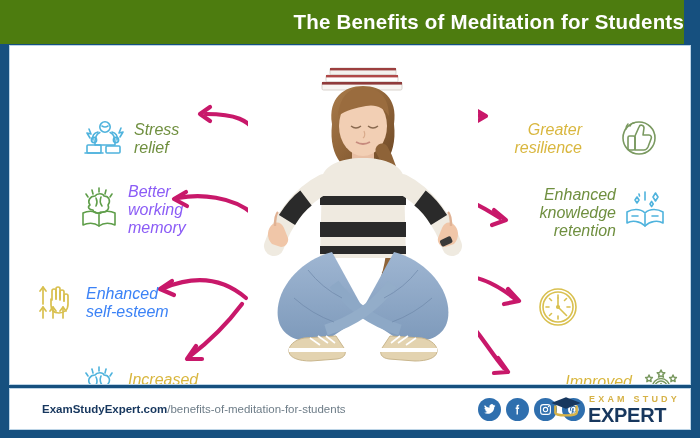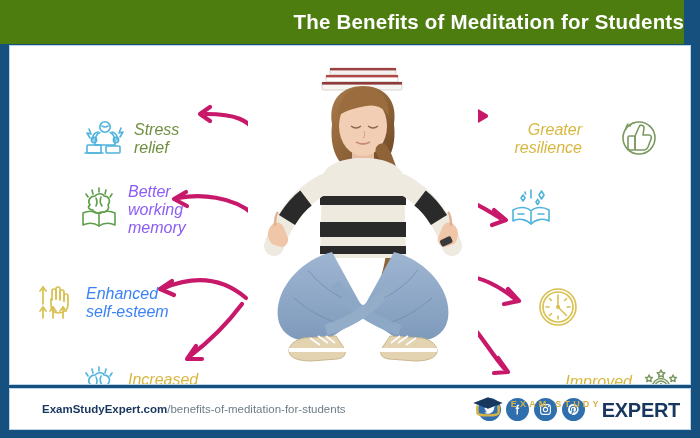--- a/index.html
+++ b/index.html
@@ -63,27 +63,27 @@
     width: 23px; height: 23px; border-radius: 50%;
     background: #2f6fae;
     display: flex; align-items: center; justify-content: center;
     color: #ffffff;
   }
   .logo {
     position: absolute;
     right: 10px; top: 4px;
     display: flex; align-items: center; gap: 4px;
   }
-  .logo-text { display: flex; flex-direction: row; line-height: 1; }
+  .logo-text { display: flex; flex-direction: column; line-height: 1; }
   .logo-top {
     font-size: 9px; color: #d6b247; letter-spacing: 3.2px; font-weight: bold;
     margin-bottom: 1px; margin-left: 1px;
   }
   .logo-bottom {
-    font-size: 20px; color: #17375e; font-weight: bold; letter-spacing: -0.3px; text-align: center;
+    font-size: 20px; color: #17375e; font-weight: bold; letter-spacing: -0.3px;
   }
   
   .item { position: absolute; display: flex; align-items: center; }
   .item .txt {
     font-style: italic; font-weight: normal;
     font-size: 16px; line-height: 1.12;
   }
   .item .ico { flex: none; }
   .left .txt  { text-align: left; margin-left: 6px; }
   .right .txt { text-align: right; margin-right: 6px; }
@@ -334,20 +334,21 @@
           <circle cx="24" cy="24" r="16"></circle>
           <path d="M20 22 l4 -9 c1 -3 5 -2 5 1 l-1 7 h6 c2 0 3 2 2 4 l-3 8 c-1 2 -2 3 -4 3 h-9 Z"></path>
           <rect x="13" y="22" width="7" height="14" rx="1.6"></rect>
           <path d="M15 12 q1 -3 4 -3"></path>
             <path d="M11 15 q0 -3 2 -5"></path>
         </svg>
       </span>
     </div>
 
     <div class="item right" id="b-knowledge">
+      <span class="txt" style="color:#6f8f3f;width:108px;">Enhanced knowledge retention</span>
       <span class="ico">
         <svg width="46" height="46" viewBox="0 0 46 46" fill="none" stroke="#4fb3dd" stroke-width="1.6" stroke-linecap="round" stroke-linejoin="round">
           <path d="M23 25 C18 20 10 21 5 24 v11 c5 -3 13 -2 18 3 c5 -5 13 -6 18 -3 V24 c-5 -3 -13 -4 -18 1 Z"></path>
           <path d="M23 26 v12"></path>
           <path d="M10 28 h6"></path>
             <path d="M30 28 h6"></path>
           <path d="M23 4 v8"></path>
           <path d="M13 12 l2 -3 l2 3 l-2 3 Z"></path>
           <path d="M31 9 l2.5 -4 l2.5 4 l-2.5 4 Z"></path>
           <path d="M28 16 l1.6 -2.6 l1.6 2.6 l-1.6 2.6 Z"></path>

